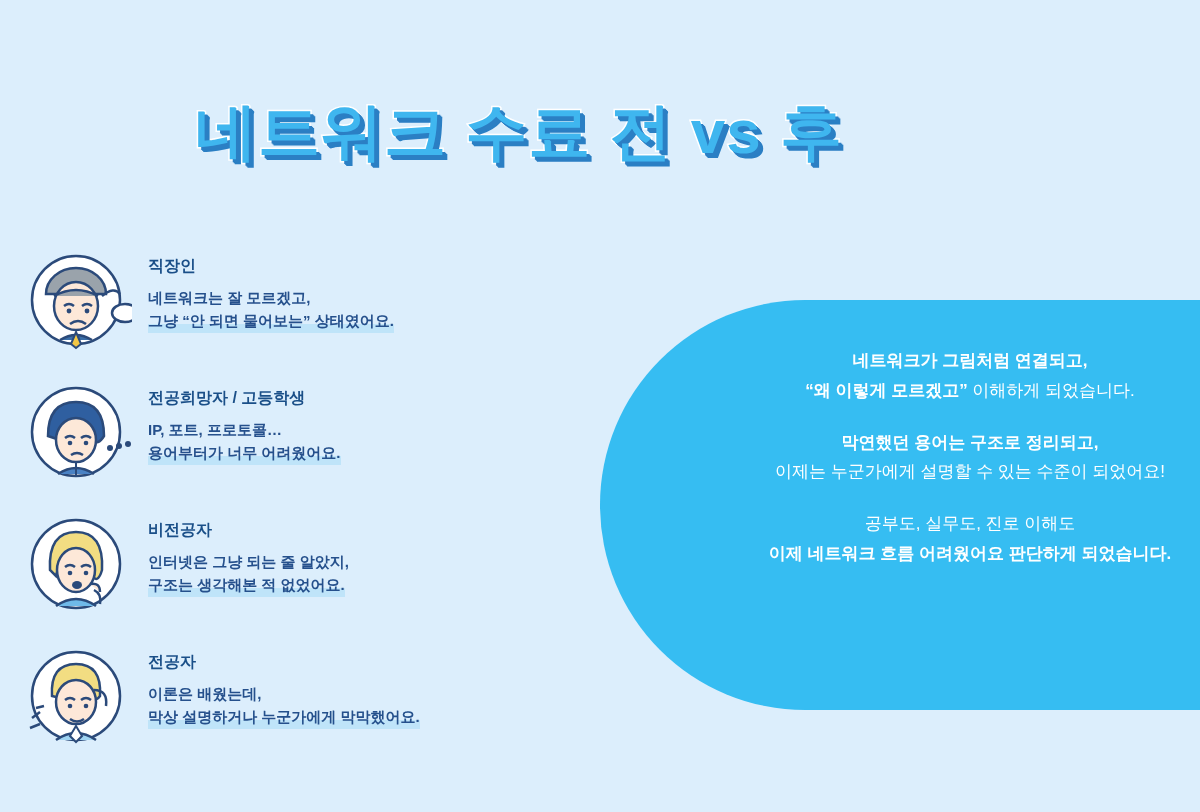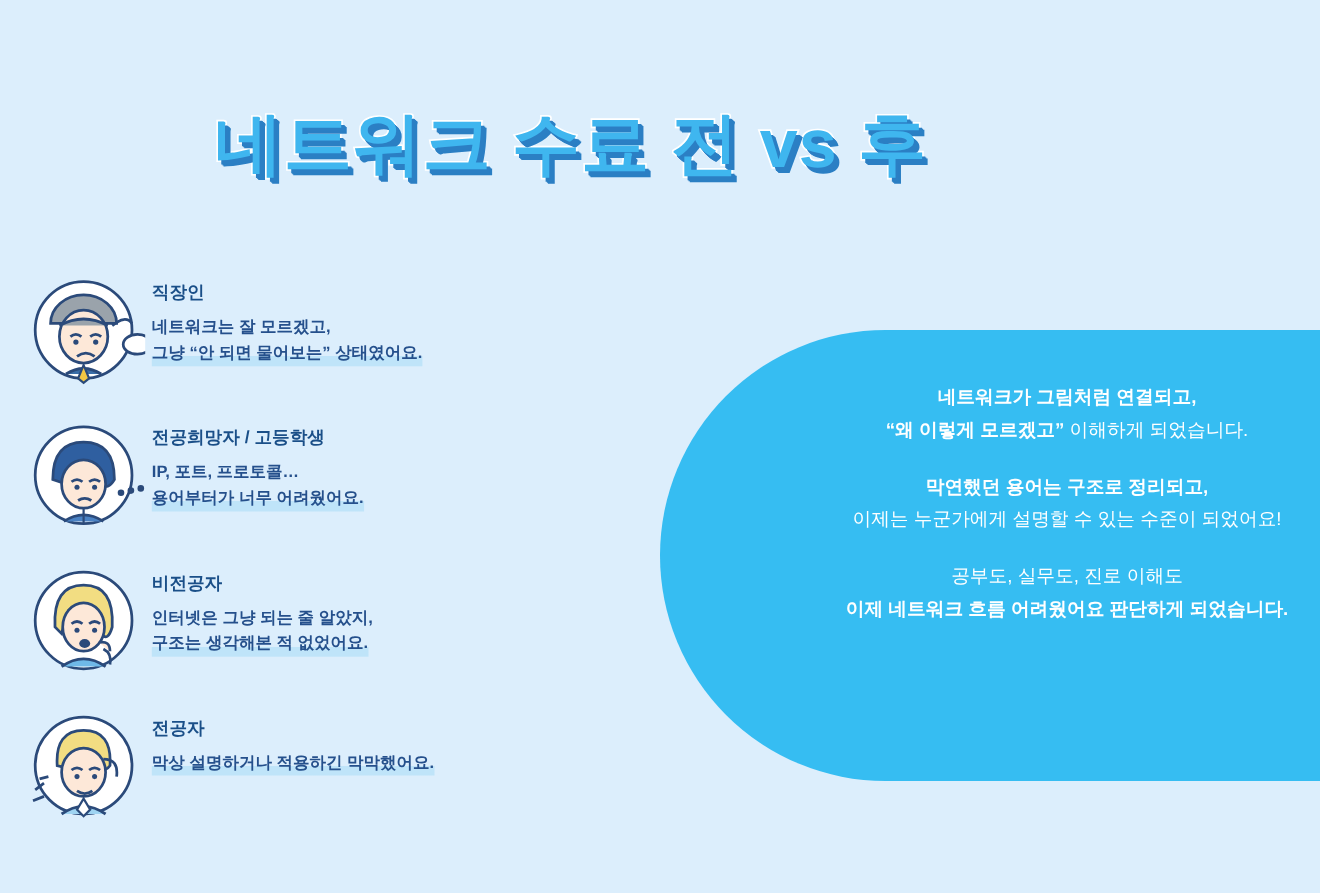--- a/index.html
+++ b/index.html
@@ -54,21 +54,21 @@
   .avatar {
     width: 108px;
     height: 104px;
     flex: 0 0 108px;
     position: relative;
   }
   .avatar svg { display: block; }
 
   .persona-text {
     padding-top: 8px;
-    margin-left: 6px;
+    margin-left: 16px;
   }
   .persona-role {
     font-size: 16px;
     font-weight: bold;
     color: #1a4f88;
     margin-bottom: 9px;
   }
   .persona-line {
     font-size: 15px;
     color: #25508c;
@@ -204,21 +204,22 @@
         <circle cx="62" cy="62" r="2.3" fill="#2b4a7a"></circle>
         <path d="M46 75 q7 5 14 0" stroke="#2b4a7a" stroke-width="2.5" fill="none"></path>
         <path d="M32 96 q20 -14 40 0" fill="#9fd4f2" stroke="#2b4a7a" stroke-width="2.5"></path>
         <path d="M52 82 l6 10 l-6 6 l-6 -6 z" fill="#ffffff" stroke="#2b4a7a" stroke-width="2"></path>
         <path d="M70 46 q14 0 12 16" stroke="#2b4a7a" stroke-width="2.5" fill="none"></path>
         <path d="M8 74 l8 -6 M6 84 l10 -4 M12 64 l8 -2" stroke="#2b4a7a" stroke-width="2.5" fill="none"></path>
       </svg>
     </div>
     <div class="persona-text">
       <div class="persona-role">전공자</div>
-      <div><span class="persona-line hl">막상 설명하거나 적용하긴 막막했어요.</span></div>
+      <div class="persona-line">이론은 배웠는데,</div>
+      <div><span class="persona-line hl">막상 설명하거나 누군가에게 막막했어요.</span></div>
     </div>
   </div>
 
 </div>
 
 <div class="blob">
   <div class="blob-inner">
 
     <div class="blob-line b">
       <span>네트워크가 그림처럼 연결</span><span>되고,</span>

